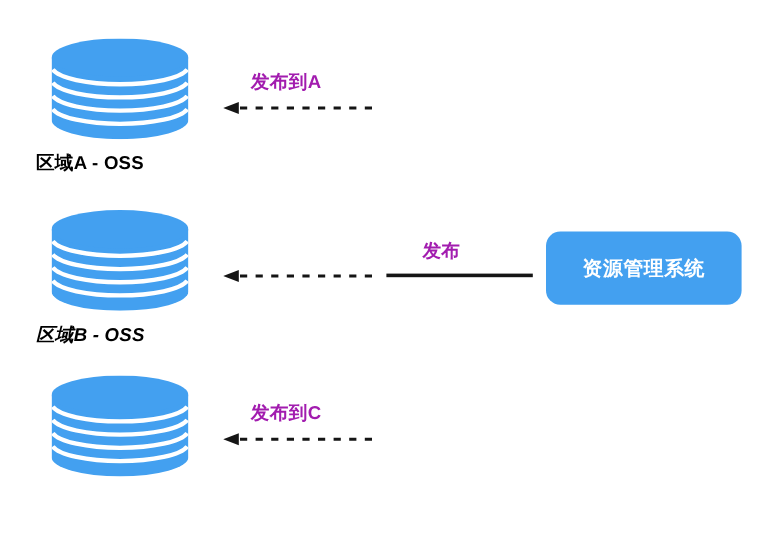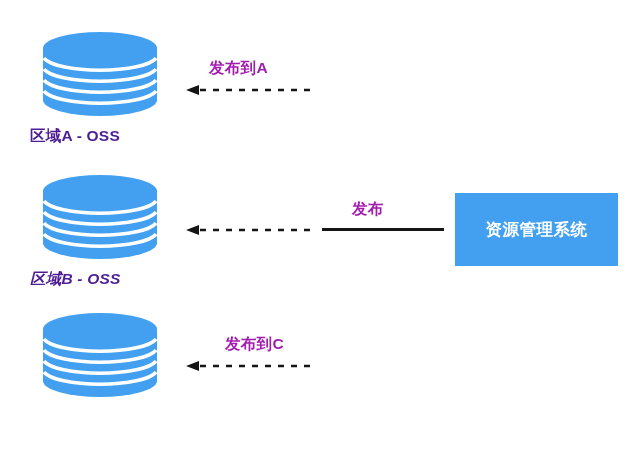--- a/index.html
+++ b/index.html
@@ -42,21 +42,21 @@
     display: block;
     width: 114px;
     height: 84px;
   }
 
   .db-label {
     margin-top: 10px;
     margin-left: 2px;
     font-size: 15.5px;
     font-weight: bold;
-    color: #4c1d95;
+    color: #000000;
     letter-spacing: 0.2px;
     white-space: nowrap;
   }
   .conn-label {
     position: absolute;
     font-size: 15.5px;
     font-weight: bold;
     color: #a21caf;
     white-space: nowrap;
     letter-spacing: 0.3px;
@@ -68,44 +68,45 @@
     height: 12px;
   }
   .dashed-arrow svg { display: block; }
 
   .arrow-a { left: 186px; top: 84px;  width: 126px; }
   .arrow-b { left: 186px; top: 224px; width: 126px; }
   .arrow-c { left: 186px; top: 360px; width: 126px; }
 
   .label-a { left: 209px; top: 58px;  }
   .label-b { left: 209px; top: 199px; }
-  .label-c { left: 209px; top: 334px; margin-left: 16px; }
+  .label-c { left: 209px; top: 334px; }
 
   
   .solid-line {
     position: absolute;
     left: 322px;
     top: 228px;
     width: 122px;
     height: 3px;
     background: #151515;
   }
   .label-publish { left: 352px; top: 199px; }
 
   
   .rms-box {
     position: absolute;
     left: 455px;
     top: 193px;
     width: 163px;
-    height: 73px;
+    height: 61px;
     background: #43a0f0;
     display: flex;
     align-items: center;
     justify-content: center;
+    border-radius: 12px;
   }
   .rms-text {
     color: #ffffff;
     font-size: 16.5px;
     font-weight: bold;
     letter-spacing: 0.5px;
     white-space: nowrap;
   }
 </style>
 </head>

